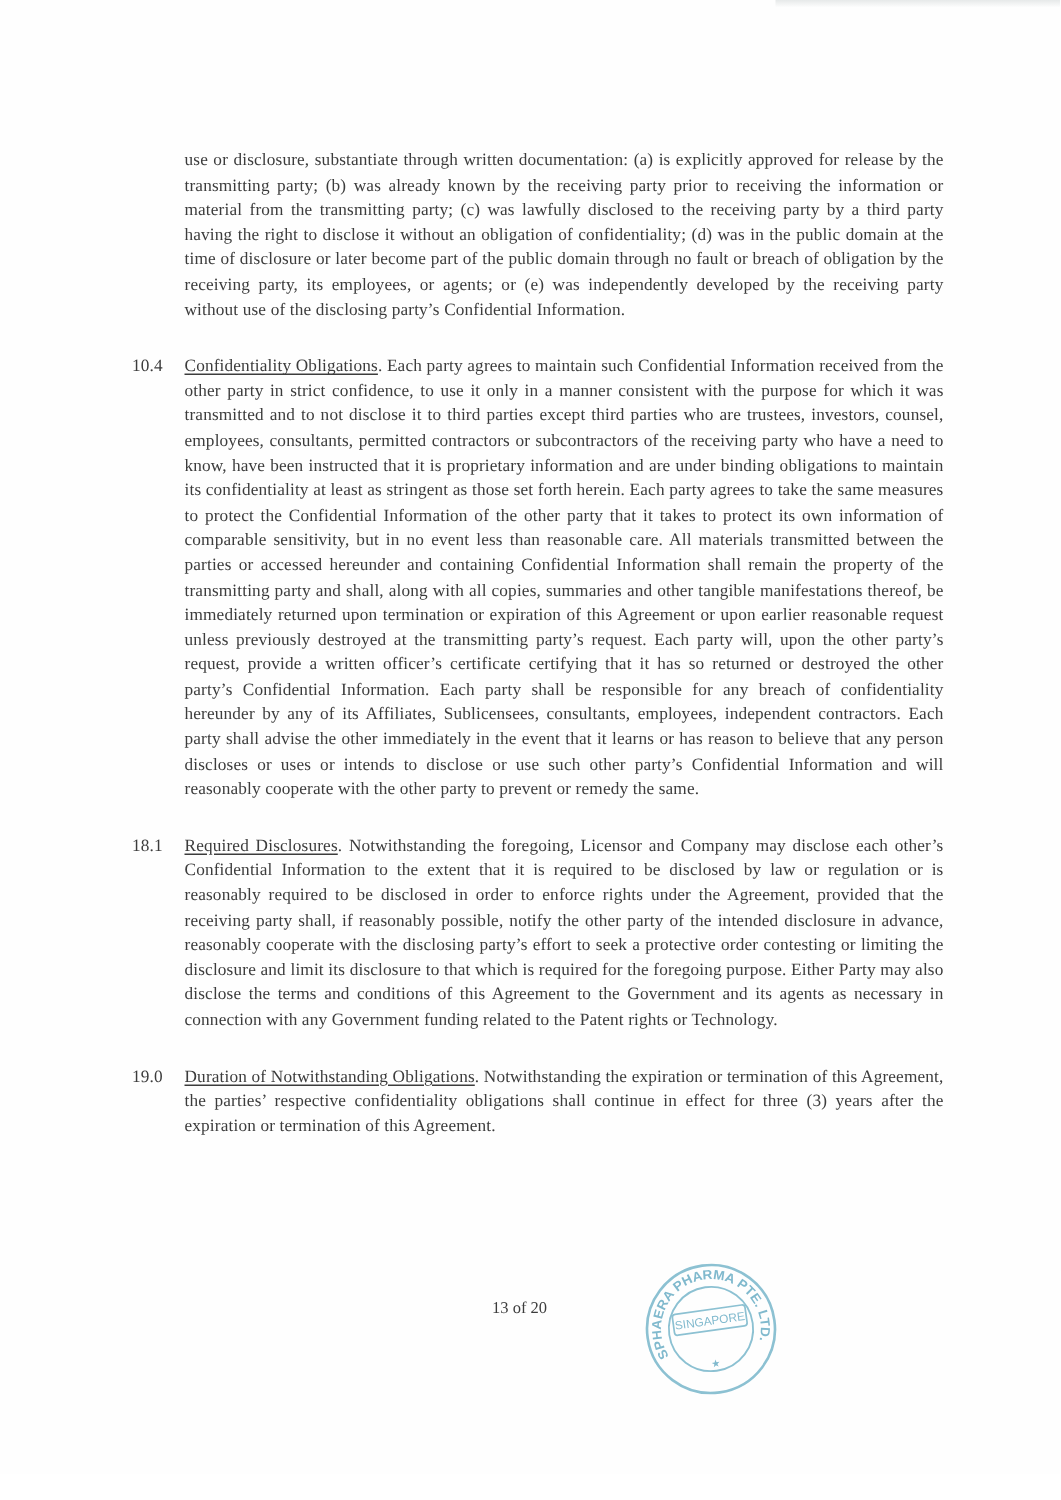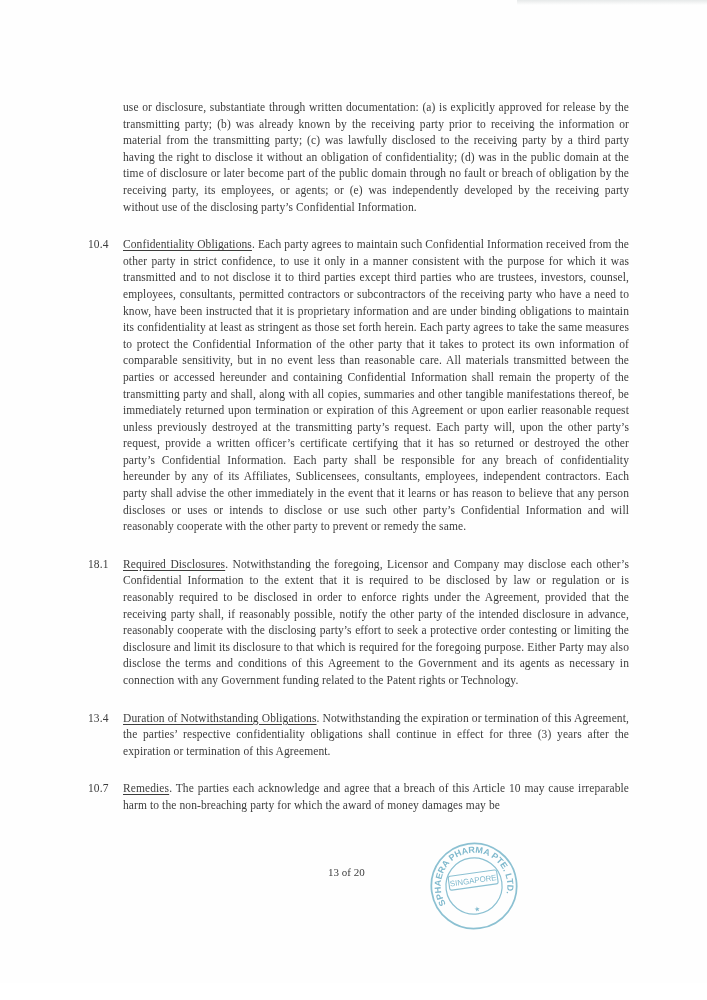--- a/index.html
+++ b/index.html
@@ -92,28 +92,24 @@
       <div class="sec-num">10.4</div>
       <p class="sec-text"><span class="sec-heading">Confidentiality Obligations</span><span>.  Each party agrees to maintain such Confidential Information received from the other party in strict confidence, to use it only in a manner consistent with the purpose for which it was transmitted and to not disclose it to third parties except third parties who are trustees, investors, counsel, employees, consultants, permitted contractors or subcontractors of the receiving party who have a need to know, have been instructed that it is proprietary information and are under binding obligations to maintain its confidentiality at least as stringent as those set forth herein.  Each party agrees to take the same measures to protect the Confidential Information of the other party that it takes to protect its own information of comparable sensitivity, but in no event less than reasonable care.  All materials transmitted between the parties or accessed hereunder and containing Confidential Information shall remain the property of the transmitting party and shall, along with all copies, summaries and other tangible manifestations thereof, be immediately returned upon termination or expiration of this Agreement or upon earlier reasonable request unless previously destroyed at the transmitting party’s request.  Each party will, upon the other party’s request, provide a written officer’s certificate certifying that it has so returned or destroyed the other party’s Confidential Information.  Each party shall be responsible for any breach of confidentiality hereunder by any of its Affiliates, Sublicensees, consultants, employees, independent contractors.  Each party shall advise the other immediately in the event that it learns or has reason to believe that any person discloses or uses or intends to disclose or use such other party’s Confidential Information and will reasonably cooperate with the other party to prevent or remedy the same.</span></p>
     </div>
 
     <div class="section">
       <div class="sec-num">18.1</div>
       <p class="sec-text"><span class="sec-heading">Required Disclosures</span><span>. Notwithstanding the foregoing, Licensor and Company may disclose each other’s Confidential Information to the extent that it is required to be disclosed by law or regulation or is reasonably required to be disclosed in order to enforce rights under the Agreement, provided that the receiving party shall, if reasonably possible, notify the other party of the intended disclosure in advance, reasonably cooperate with the disclosing party’s effort to seek a protective order contesting or limiting the disclosure and limit its disclosure to that which is required for the foregoing purpose. Either Party may also disclose the terms and conditions of this Agreement to the Government and its agents as necessary in connection with any Government funding related to the Patent rights or Technology.</span></p>
     </div>
 
     <div class="section">
-      <div class="sec-num">13.4</div>
+      <div class="sec-num">19.0</div>
       <p class="sec-text"><span class="sec-heading">Duration of Notwithstanding Obligations</span><span>. Notwithstanding the expiration or termination of this Agreement, the parties’ respective confidentiality obligations shall continue in effect for three (3) years after the expiration or termination of this Agreement.</span></p>
     </div>
 
-    <div class="section">
-      <div class="sec-num">10.7</div>
-      <p class="sec-text"><span class="sec-heading">Remedies</span><span>.  The parties each acknowledge and agree that a breach of this Article 10 may cause irreparable harm to the non-breaching party for which the award of money damages may be</span></p>
-    </div>
 
   </div>
 
   <div class="page-number">13 of 20</div>
 
   <svg class="stamp" viewBox="0 0 100 100" xmlns="http://www.w3.org/2000/svg">
     <circle cx="50" cy="50" r="41" fill="none" stroke="#7db9cd" stroke-width="1.7"></circle>
     <circle cx="50" cy="50" r="27" fill="none" stroke="#7db9cd" stroke-width="1.2"></circle>
     <path id="ring-path" d="M 21.0 63.5 A 32 32 0 1 1 79.0 63.5" fill="none"></path>
     <text font-family="Liberation Sans, sans-serif" font-size="8.4" fill="#6fb0c7" font-weight="bold">

